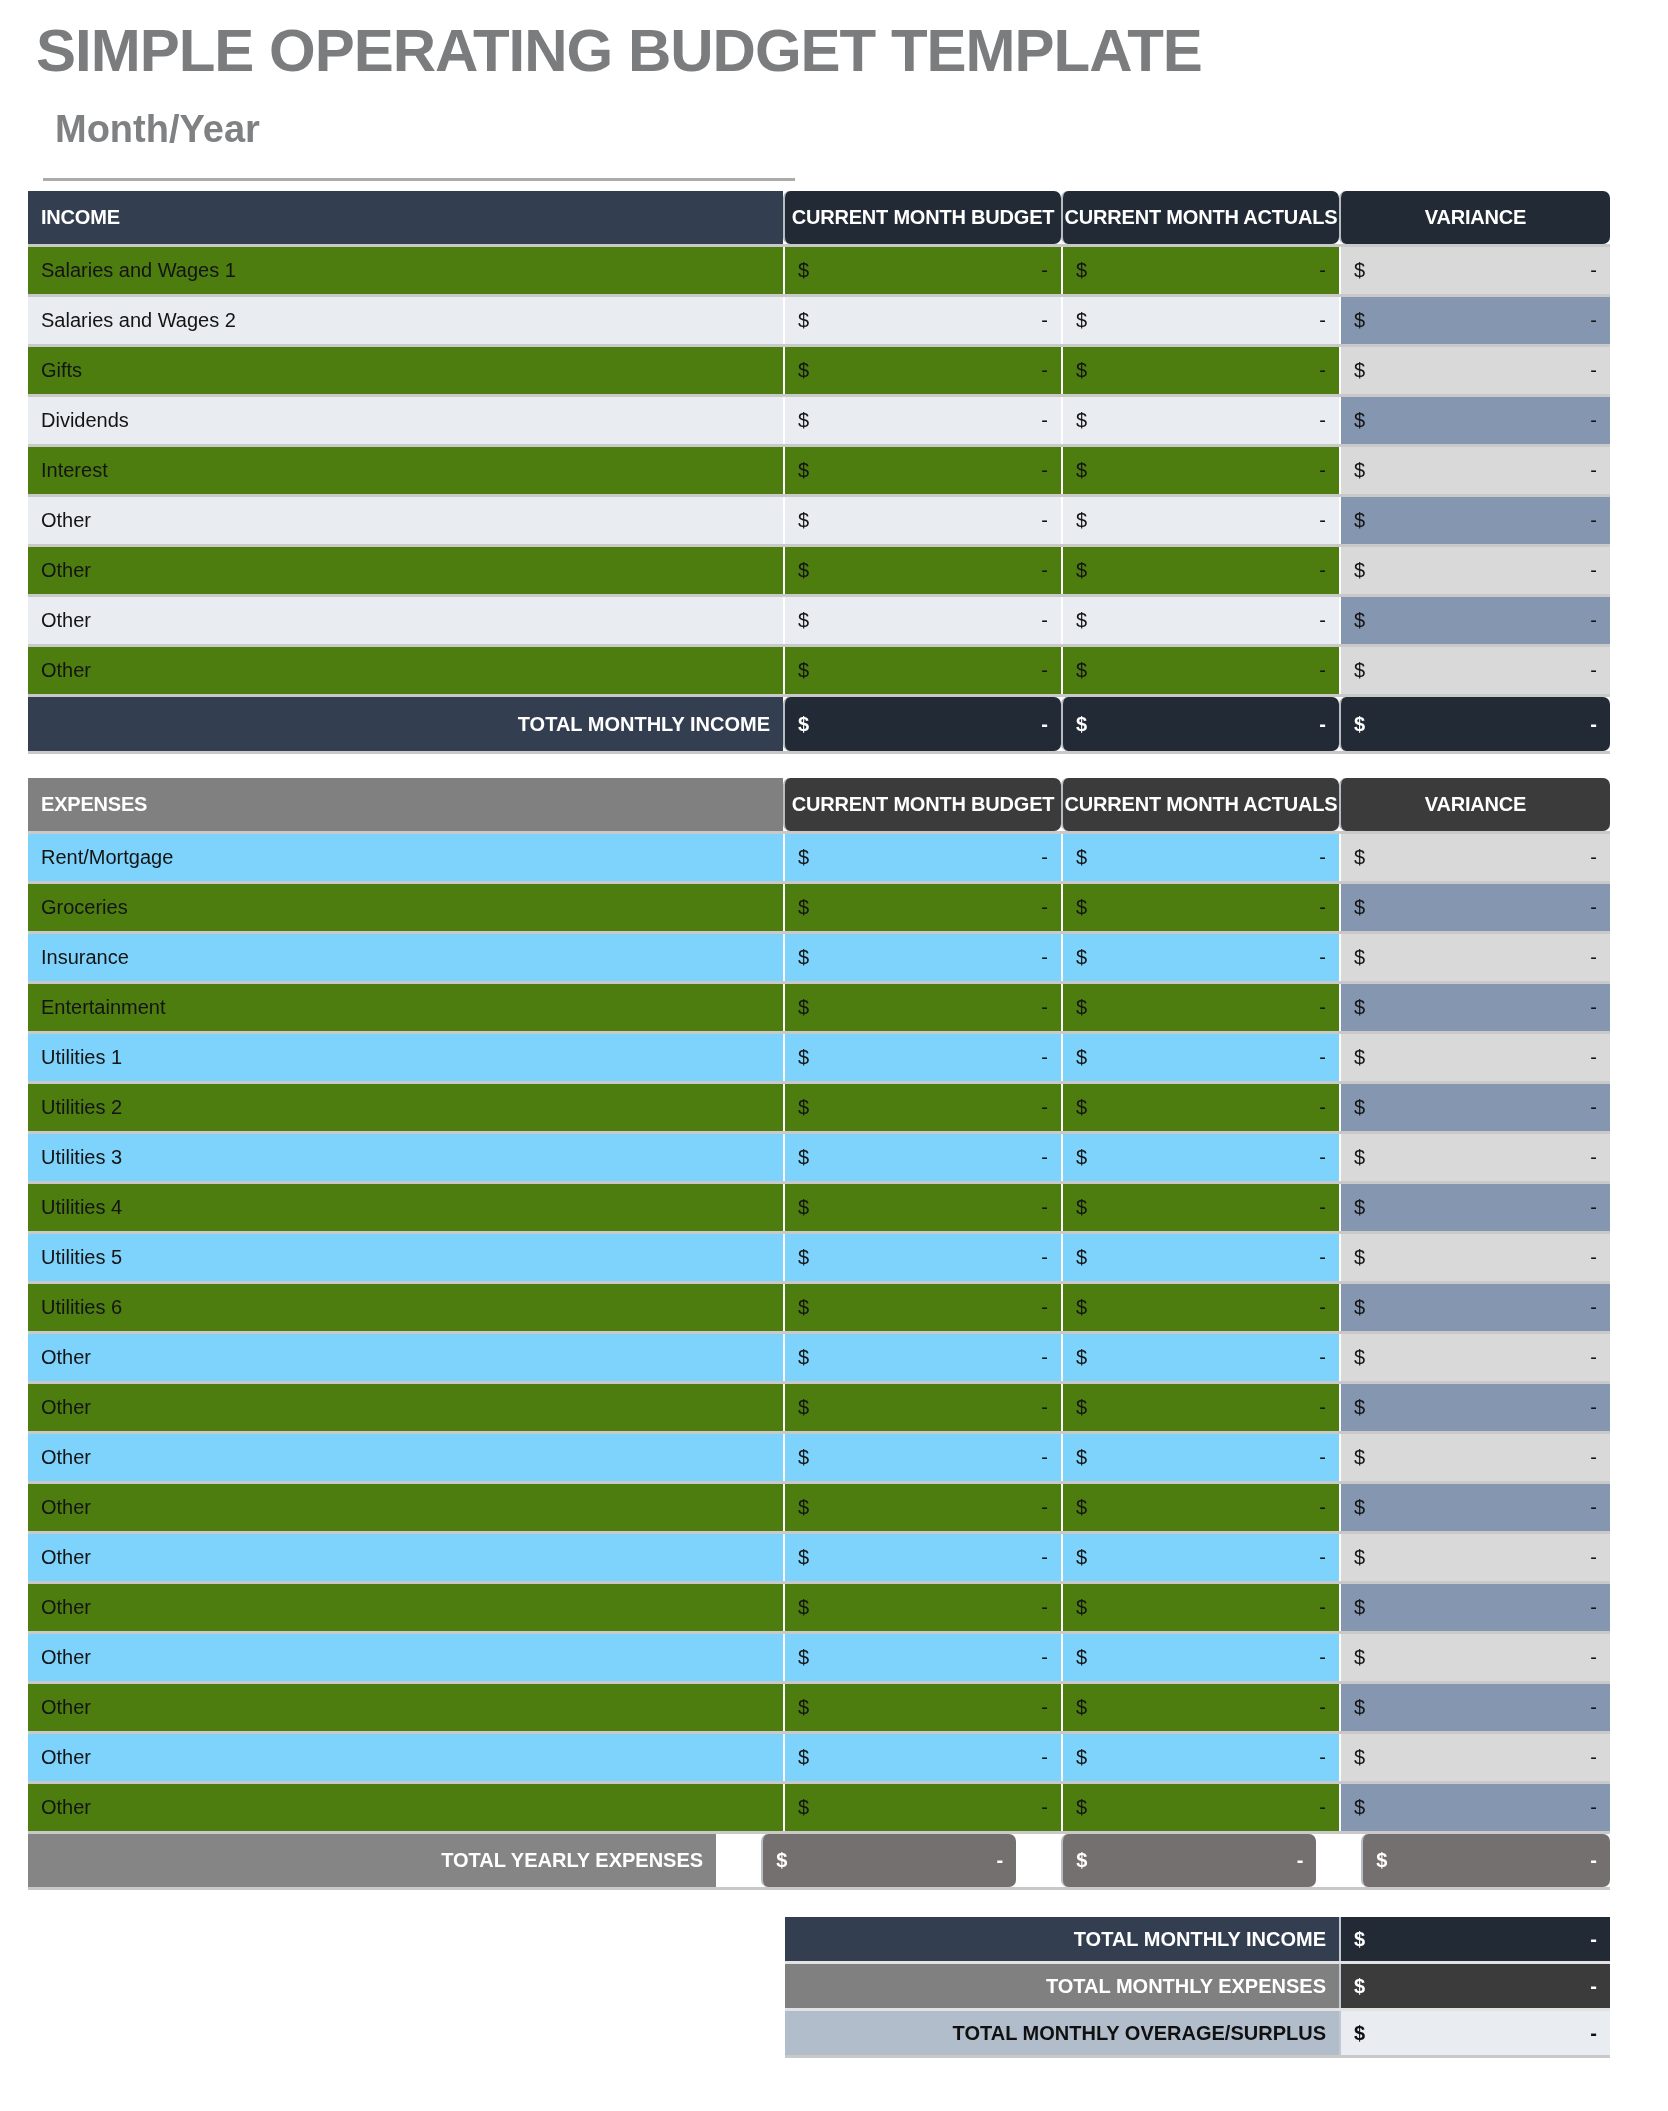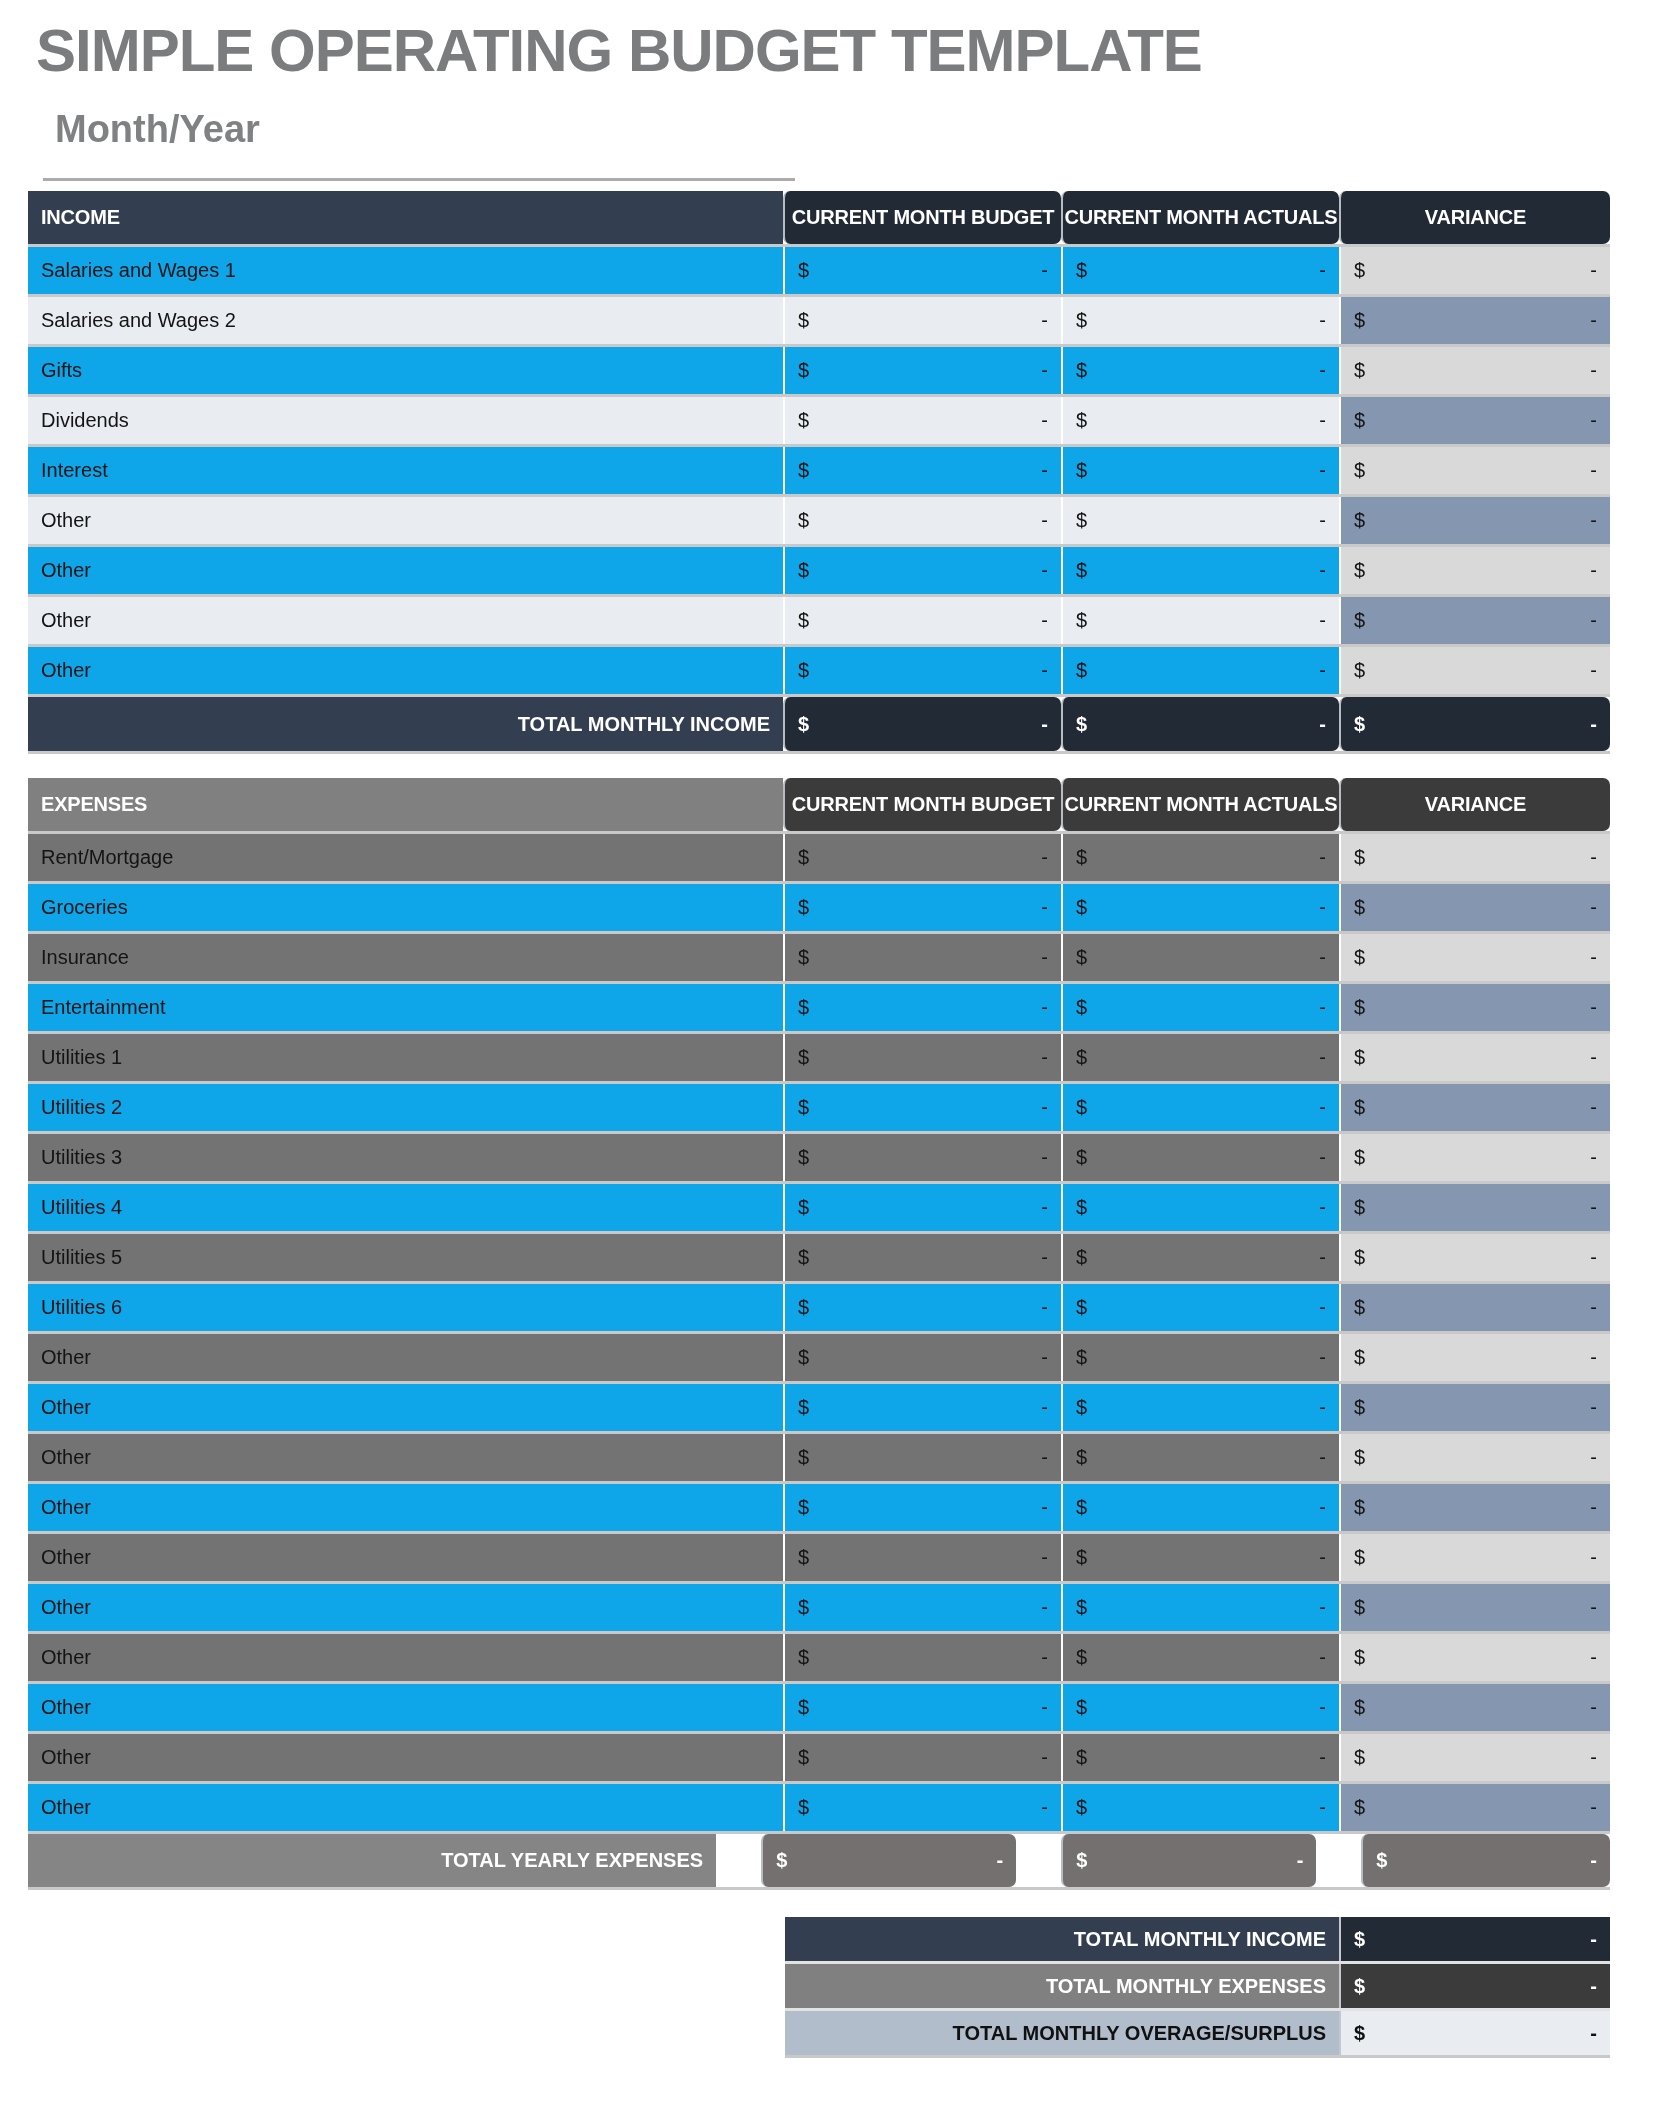--- a/index.html
+++ b/index.html
@@ -60,23 +60,23 @@
   .inc-total .c2,.inc-total .c3,.inc-total .c4{background:#222a35;}
 
   
   .exp-hdr .c1{background:#808080;}
   .exp-hdr .c2,.exp-hdr .c3,.exp-hdr .c4{background:#3b3b3b;}
   .exp-total{height:56px;gap:45px;}
   .exp-total .c1{background:#858585;}
   .exp-total .c2,.exp-total .c3,.exp-total .c4{background:#757070;}
 
   
-  .r-white .c1,.r-white .c2,.r-white .c3{background:#0ea5e9;}
+  .r-white .c1,.r-white .c2,.r-white .c3{background:#4d7c0f;}
   .r-blue  .c1,.r-blue  .c2,.r-blue  .c3{background:#e9edf2;}
-  .r-gray  .c1,.r-gray  .c2,.r-gray  .c3{background:#737373;text-align:center;}
+  .r-gray  .c1,.r-gray  .c2,.r-gray  .c3{background:#7dd3fc;text-align:center;}
   .v-gray .c4{background:#d9d9d9;}
   .v-blue .c4{background:#8496b0;}
 
   .gap24{height:24px;}
   .gap27{height:27px;}
 
   
   .summary{margin-left:757px; width:825px;}
   .srow{display:flex; box-sizing:border-box; height:47px; border-bottom:3px solid #e2e2e2;}
   .srow:last-child{border-bottom:3px solid #c9c9c9;}

